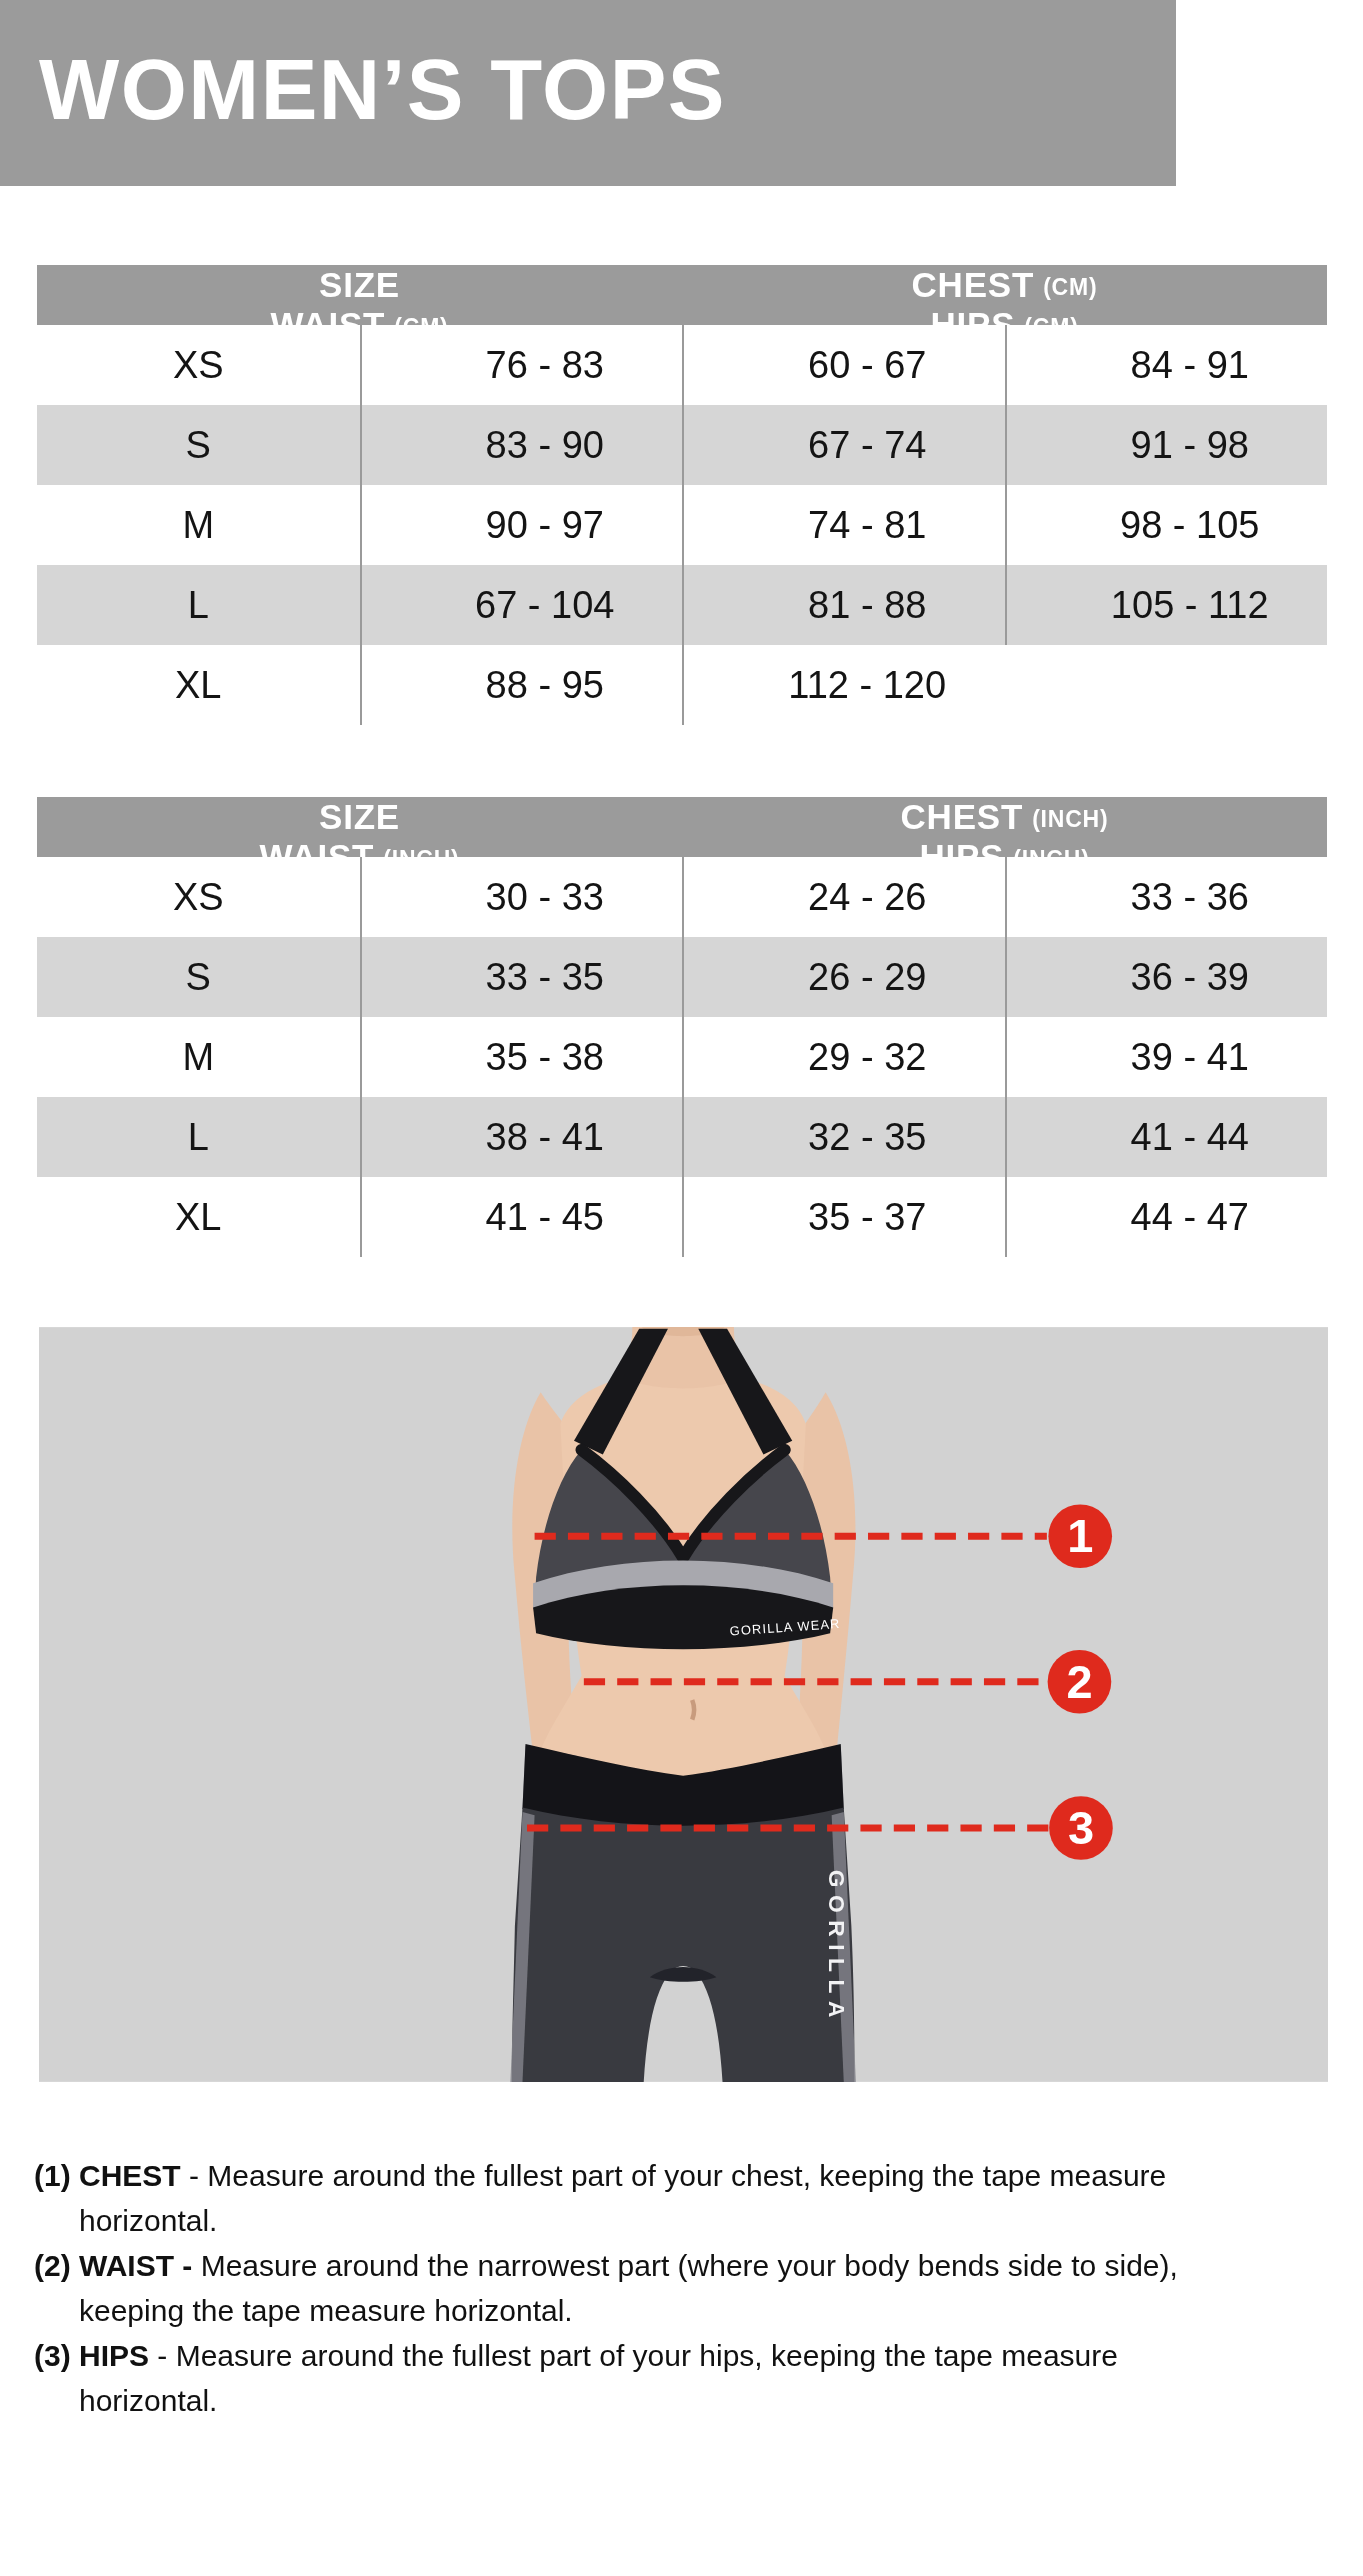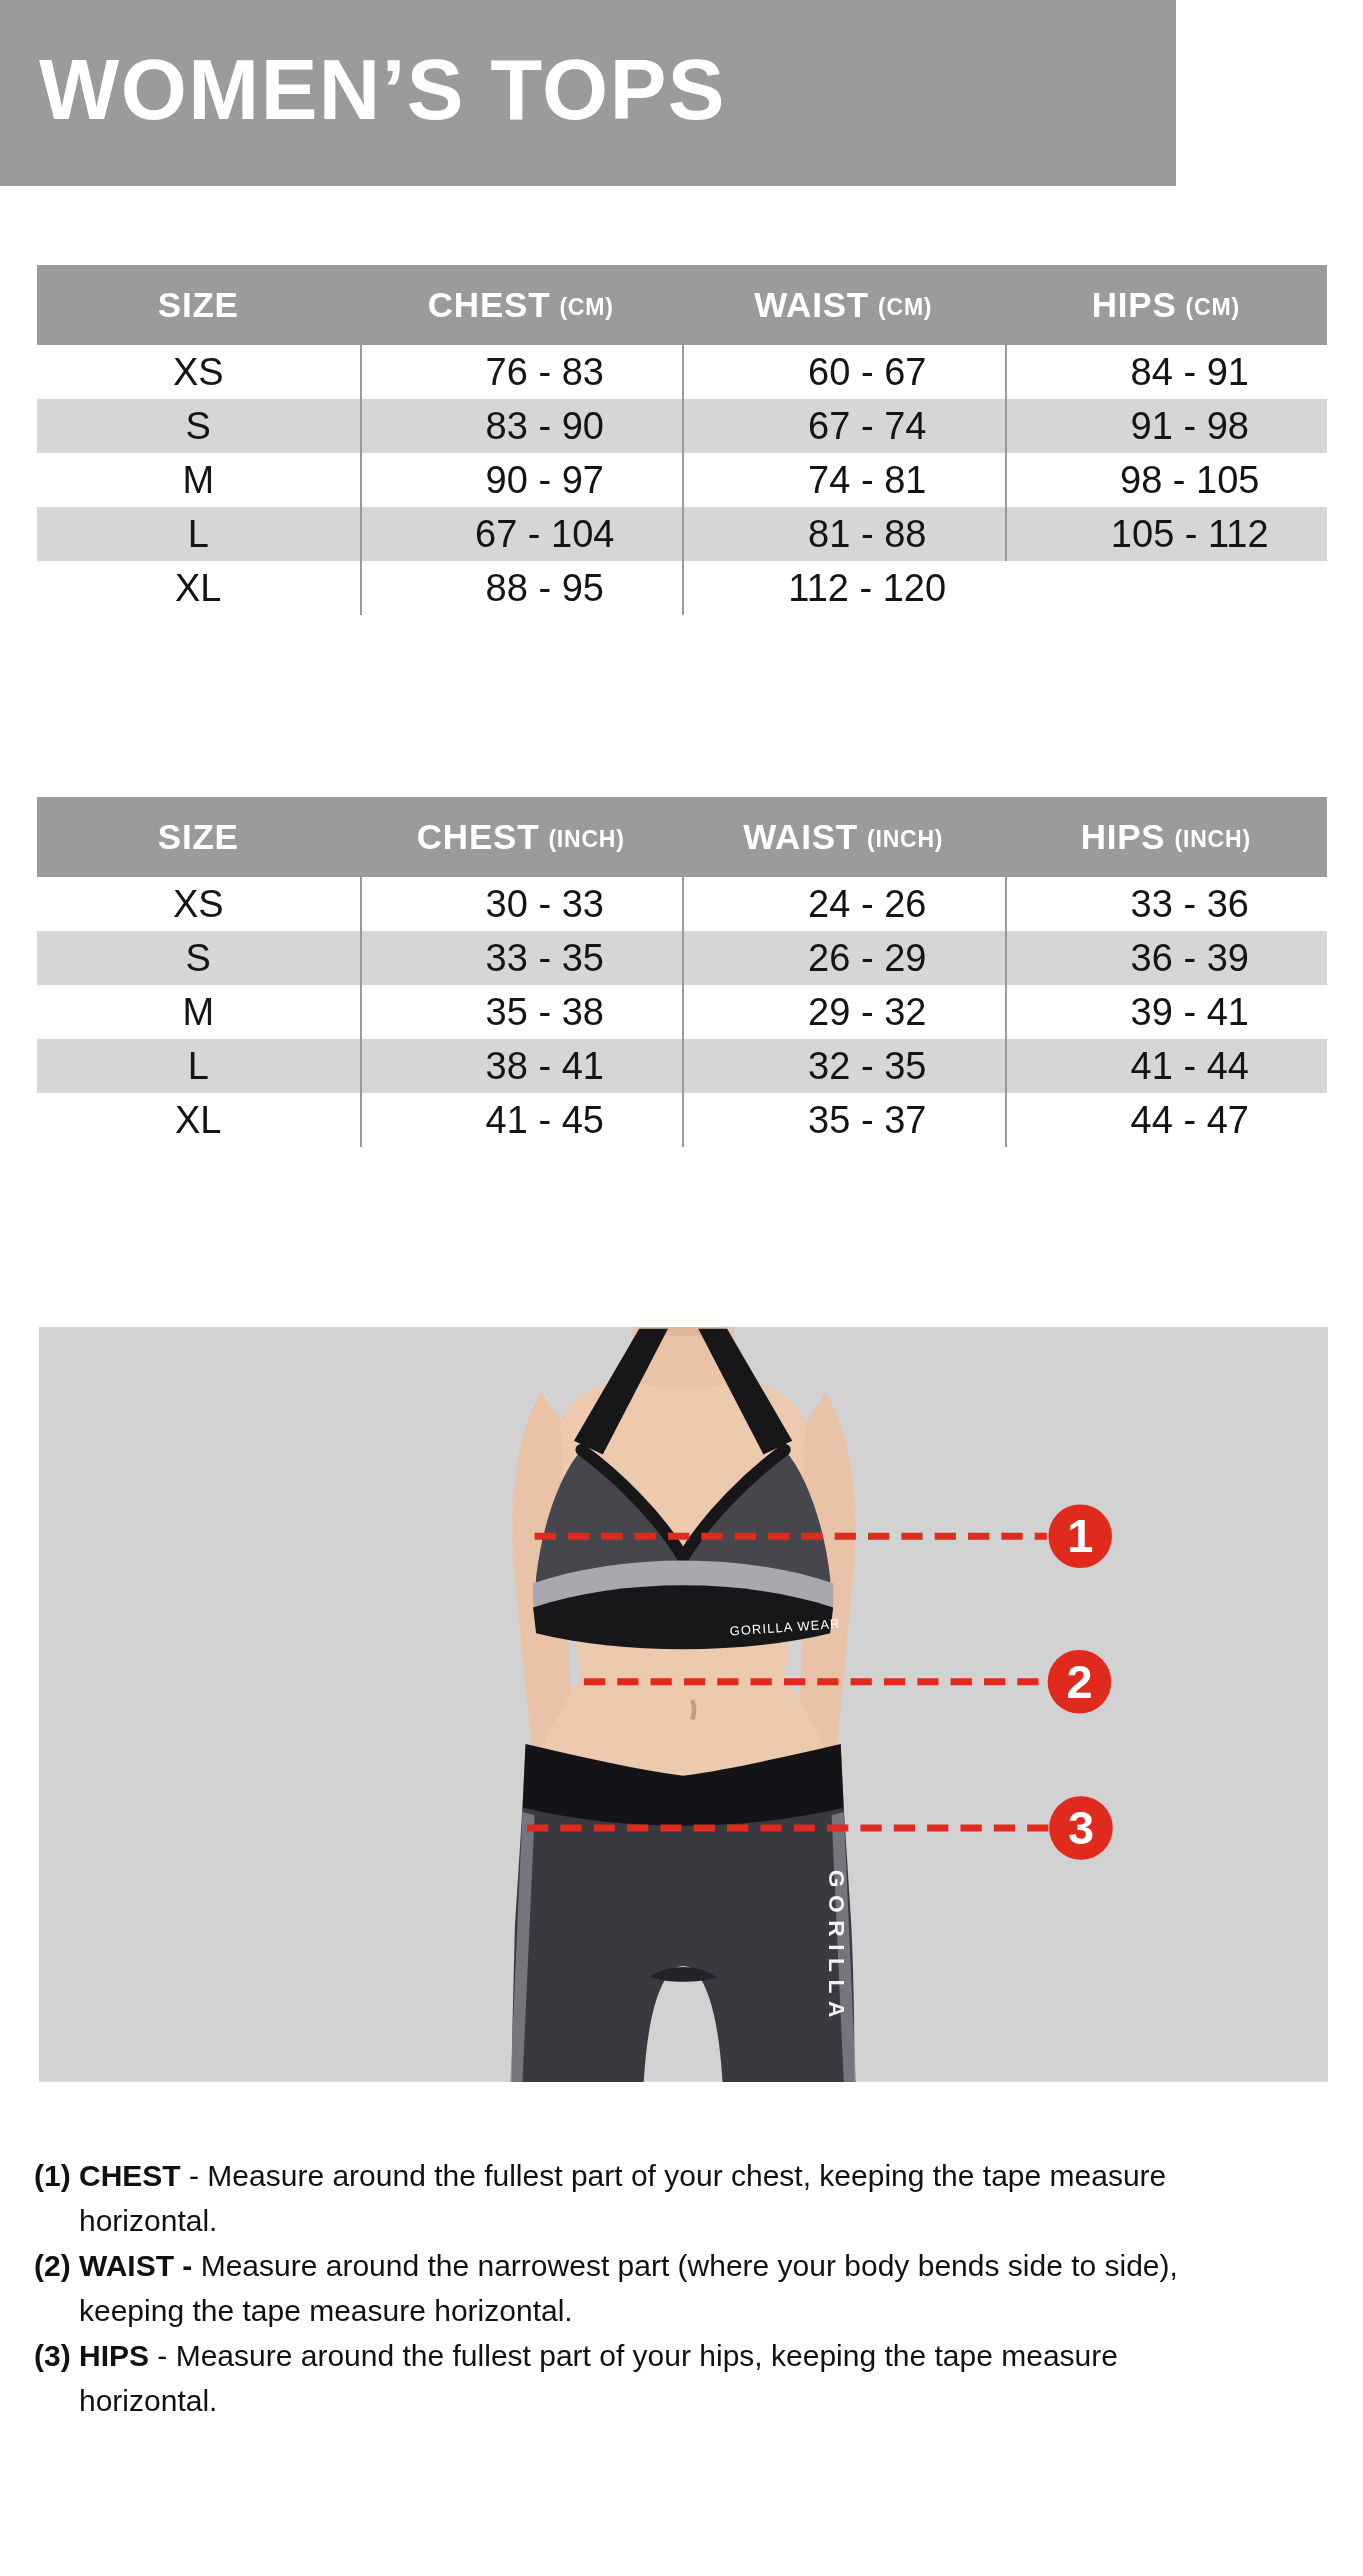--- a/index.html
+++ b/index.html
@@ -6,25 +6,25 @@
   body{width:1364px;height:2576px;background:#ffffff;font-family:"Liberation Sans",sans-serif;}
   #page{position:relative;width:1364px;height:2576px;overflow:hidden;background:#ffffff;}
 
   
   .banner{position:absolute;left:0;top:0;width:1176px;height:186px;background:#9b9b9b;}
   .banner h1{position:absolute;left:39px;top:47px;margin:0;font-size:85px;line-height:1;
              font-weight:700;letter-spacing:1.5px;color:#ffffff;}
 
   
   .size-table{position:absolute;left:37px;width:1290px;}
-  .size-table .thead{display:grid;grid-template-columns:repeat(4,1fr);height:80px;background:#9b9b9b;}
+  .size-table .thead{display:grid;grid-template-columns:repeat(2,1fr);height:60px;background:#9b9b9b;}
   .size-table .th{display:flex;align-items:center;justify-content:center;color:#ffffff;
                   font-weight:700;font-size:35px;letter-spacing:0.8px;}
   .size-table .th .unit{font-size:23px;font-weight:700;margin-left:9px;padding-top:4.5px;}
-  .size-table .tr{display:grid;grid-template-columns:repeat(4,1fr);height:54px;}
+  .size-table .tr{display:grid;grid-template-columns:repeat(4,1fr);height:80px;}
   .size-table .tr:nth-child(even){background:#d6d6d6;}
   .size-table .td{display:flex;align-items:center;justify-content:center;
                   font-size:38px;color:#141414;}
   .size-table .tr .td:nth-child(n+2){border-left:2.3px solid #9a9a9a;padding-left:46px;}
   #table-cm{top:265px;}
   #table-inch{top:797px;}
 
   
   .photo{position:absolute;left:39px;top:1327px;width:1289px;height:755px;}
   .photo svg{display:block;}

